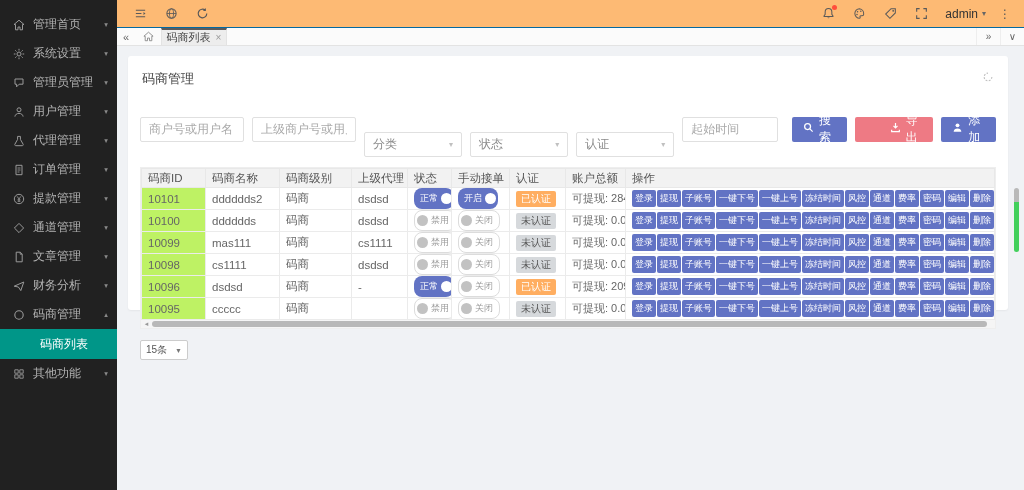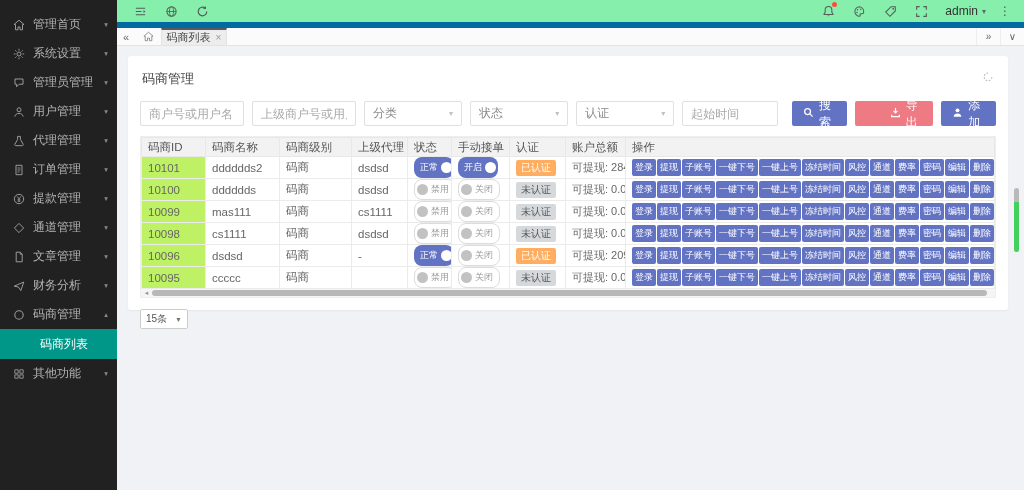--- a/index.html
+++ b/index.html
@@ -21,21 +21,21 @@
 .si-label{flex:1;white-space:nowrap;overflow:hidden;font-family:Liberation Mono, monospace;}
 .si-arrow{font-size:8px;color:#8a8a8a;transform:scale(.9);}
 .side-submenu{background:#141414;}
 .side-sub{height:30px;line-height:30px;padding-left:40px;font-size:12px;color:#cfcfcf;cursor:pointer;}
 .side-sub.active{background:var(--teal);color:#fff;}
 
 
 .main{flex:1;min-width:0;display:flex;flex-direction:column;position:relative;background:#f0f2f5;}
 
 
-.topbar{height:28px;background:#86efac;display:flex;align-items:center;padding:0 8px;border-bottom:6px solid #0369a1;flex-shrink:0;}
+.topbar{height:28px;background:#fdba74;display:flex;align-items:center;padding:0 8px;border-bottom:1px solid #0369a1;flex-shrink:0;}
 .tb-icon{width:31px;height:28px;display:flex;align-items:center;justify-content:center;color:#595959;cursor:pointer;position:relative;}
 .tb-icon svg{width:13px;height:13px;}
 .tb-right{margin-left:auto;display:flex;align-items:center;}
 .red-dot{position:absolute;top:5px;right:7px;width:5px;height:5px;border-radius:50%;background:var(--red);}
 .admin-box{display:flex;align-items:center;gap:4px;font-size:12px;color:#333;margin:0 8px;cursor:pointer;}
 .admin-caret{font-size:8px;color:#666;}
 .more-v{width:22px;text-align:center;color:#595959;font-size:12px;cursor:pointer;}
 
 
 .tabbar{height:18px;background:#fbfbfb;border-bottom:1px solid #e3e3e3;display:flex;align-items:stretch;flex-shrink:0;}
@@ -52,21 +52,21 @@
 .card{background:#fff;border-radius:3px;box-shadow:0 1px 2px rgba(0,0,0,.05);padding:12px;position:relative;height:254px;}
 .card-title{font-size:13px;color:#444;margin:2px 0 13px 2px;}
 .card-refresh{position:absolute;top:13px;right:14px;color:#c0c0c0;cursor:pointer;}
 .card-refresh svg{width:12px;height:12px;}
 
 
 .filters{display:flex;gap:8px;margin-bottom:10px;align-items:center;}
 .f-input{width:104px;height:25px;border:1px solid #e0e0e0;border-radius:2px;padding:0 8px;font-size:12px;color:#666;outline:none;}
 .f-input::placeholder{color:#a9a9a9;}
 .f-input.time{width:96px;}
-.f-select{width:104px;height:25px;border:1px solid #e0e0e0;border-radius:2px;display:flex;align-items:center;justify-content:space-between;padding:0 8px;font-size:12px;color:#8a8a8a;cursor:pointer;background:#fff;}
+.f-select{width:104px;height:25px;border:1px solid #e0e0e0;border-radius:2px;display:flex;align-items:center;justify-content:space-between;padding:0 8px;font-size:12px;color:#8a8a8a;cursor:pointer;background:#fff;margin-top:31px;}
 .f-caret{color:#c0c0c0;font-size:8px;}
 .btn{height:25px;border:none;border-radius:2px;color:#fff;font-size:12px;padding:0 11px;display:flex;align-items:center;gap:0;cursor:pointer;font-family:inherit;}
 .btn svg{width:11px;height:11px;}
 .btn-search{background:var(--indigo);margin-left:6px;}
 .btn-export{background:var(--pink);padding-left:35px;}
 .btn-add{background:var(--indigo);}
 
 
 .table-wrap{border:1px solid #eee;border-bottom:none;}
 table{border-collapse:collapse;table-layout:fixed;width:100%;font-size:11.5px;color:#666;}

